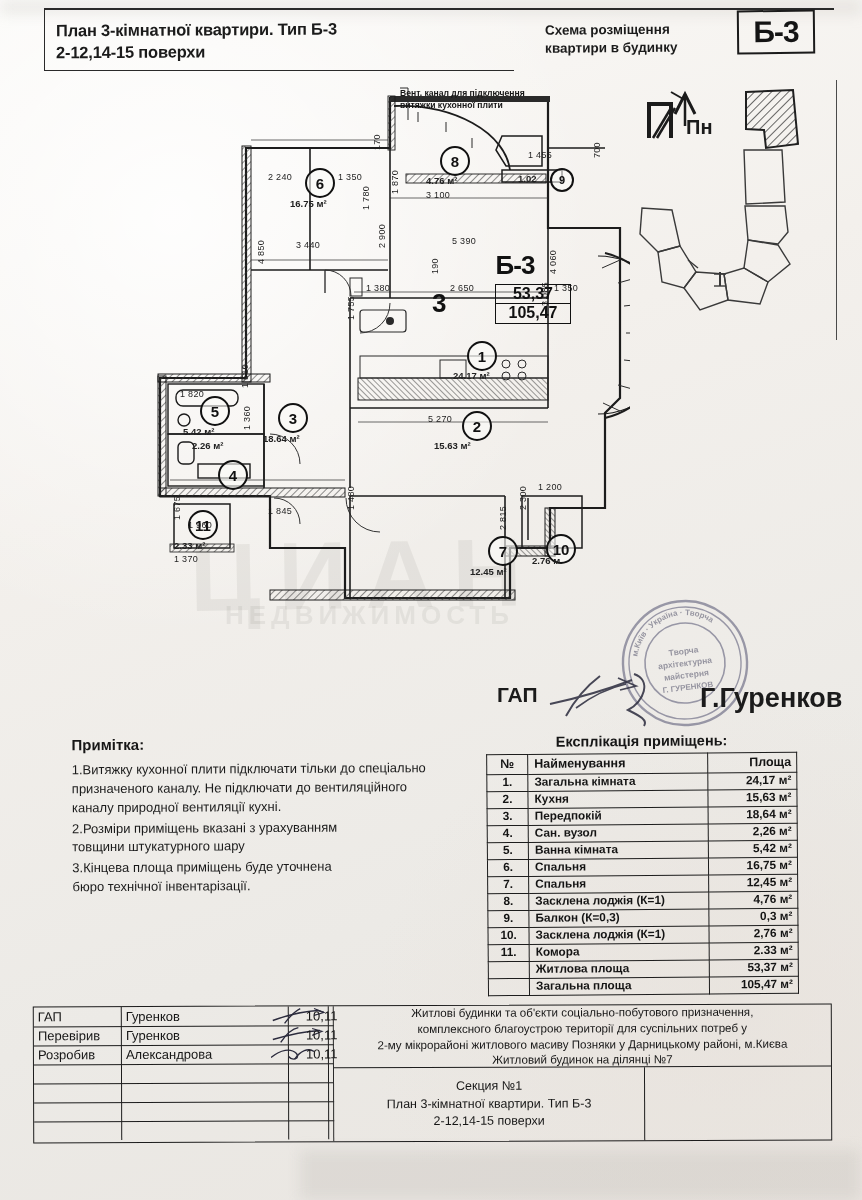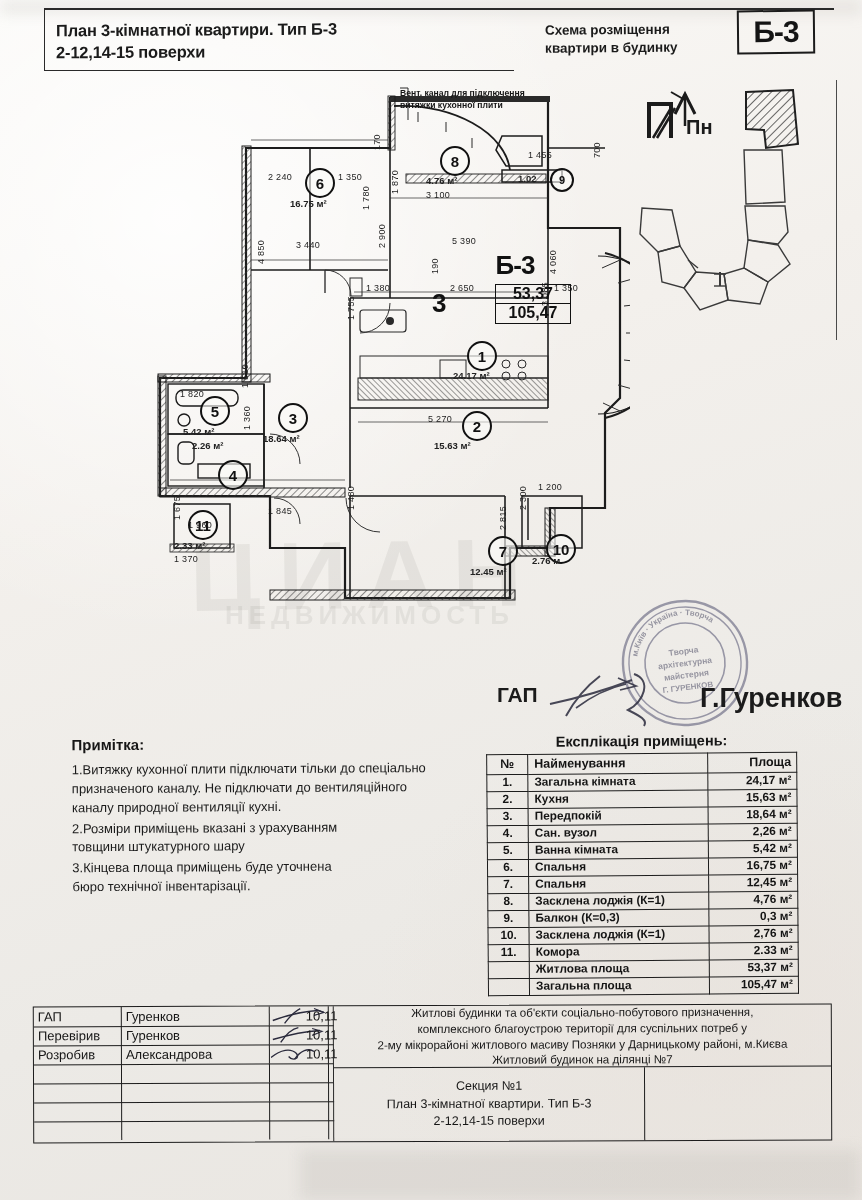--- a/index.html
+++ b/index.html
@@ -254,21 +254,21 @@
     top: 0;
     height: 100%;
     display: flex;
     align-items: center;
     font-size: 13px;
     color: #161616;
     padding-left: 4px;
     box-sizing: border-box;
   }
   .tb-role { left: 0; width: 88px; border-right: 1.3px solid #1d1d1d; }
-  .tb-name { left: 88px; width: 148px; border-right: 1.3px solid #1d1d1d; }
+  .tb-name { left: 88px; width: 167px; border-right: 1.3px solid #1d1d1d; }
   .tb-sign { left: 233px; width: 62px; border-right: 1.3px solid #1d1d1d; }
   .tb-date-text {
     position: absolute;
     left: 272px;
     font-size: 13px;
     color: #161616;
     height: 19px;
     display: flex; align-items: center;
   }
   #tb-project {

